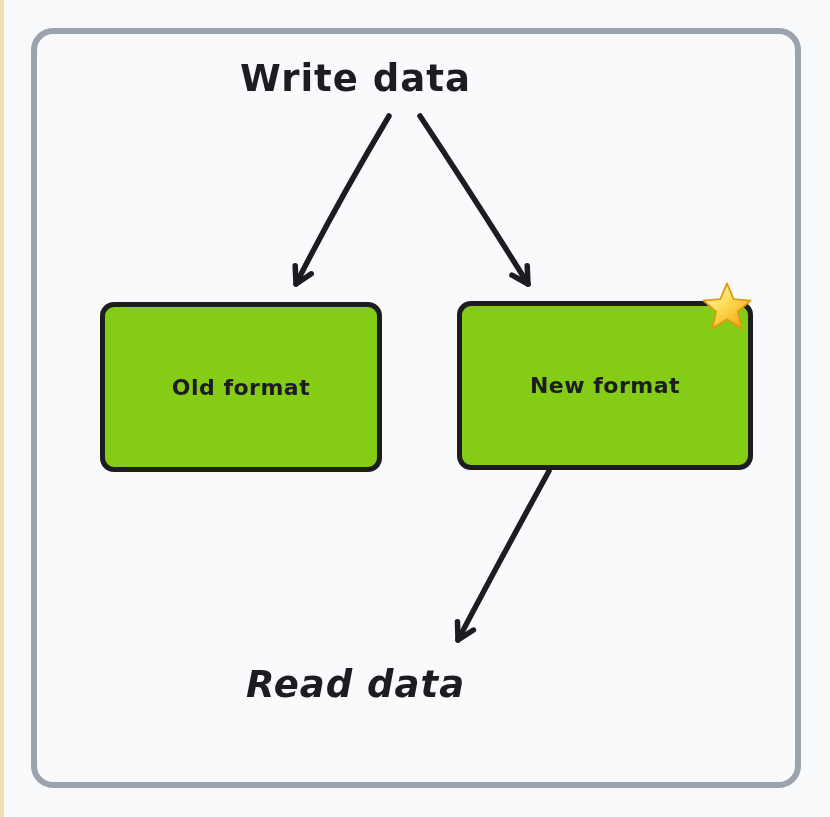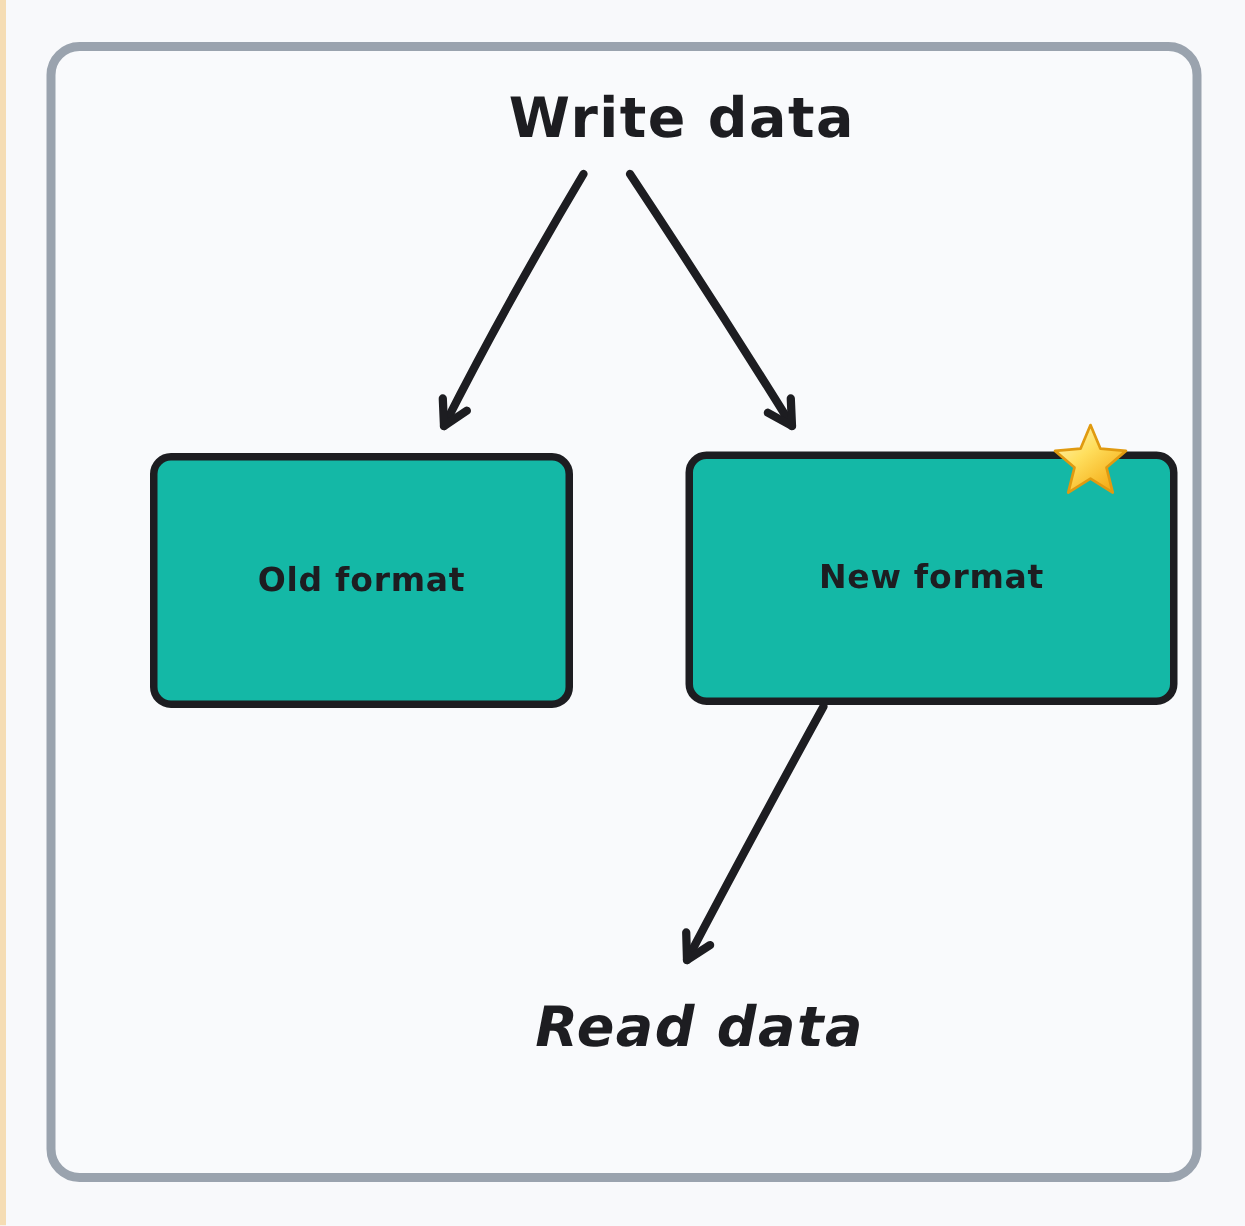--- a/index.html
+++ b/index.html
@@ -31,21 +31,21 @@
     background: #f9fafc;
   }
   .arrows-layer {
     position: absolute;
     left: 0; top: 0;
     width: 830px; height: 817px;
     pointer-events: none;
   }
   .diagram-text {
     position: absolute;
-    text-align: right;
+    text-align: left;
     font-weight: 700;
     letter-spacing: 1px;
     line-height: 1;
     color: #1d1d21;
   }
   .title-text {
     left: 240px; top: 60px;
     width: 330px;
     font-size: 37px;
   }
@@ -53,32 +53,32 @@
     left: 246px; top: 666px;
     width: 330px;
     font-size: 37px;
     font-style: italic;
   }
   .shape-box {
     position: absolute;
     box-sizing: border-box;
     border: 5.5px solid #1d1d21;
     border-radius: 14px;
-    background: #14b8a6;
+    background: #84cc16;
     display: flex;
     align-items: center;
     justify-content: center;
   }
   .box-old {
     left: 100px; top: 302px;
     width: 282px; height: 170px;
   }
   .box-new {
     left: 457px; top: 301px;
-    width: 328px; height: 169px;
+    width: 296px; height: 169px;
   }
   .box-label {
     font-size: 22px;
     font-weight: 700;
     letter-spacing: 0.5px;
     color: #1d1d21;
   }
   .star-badge {
     position: absolute;
     left: 699px; top: 280px;

